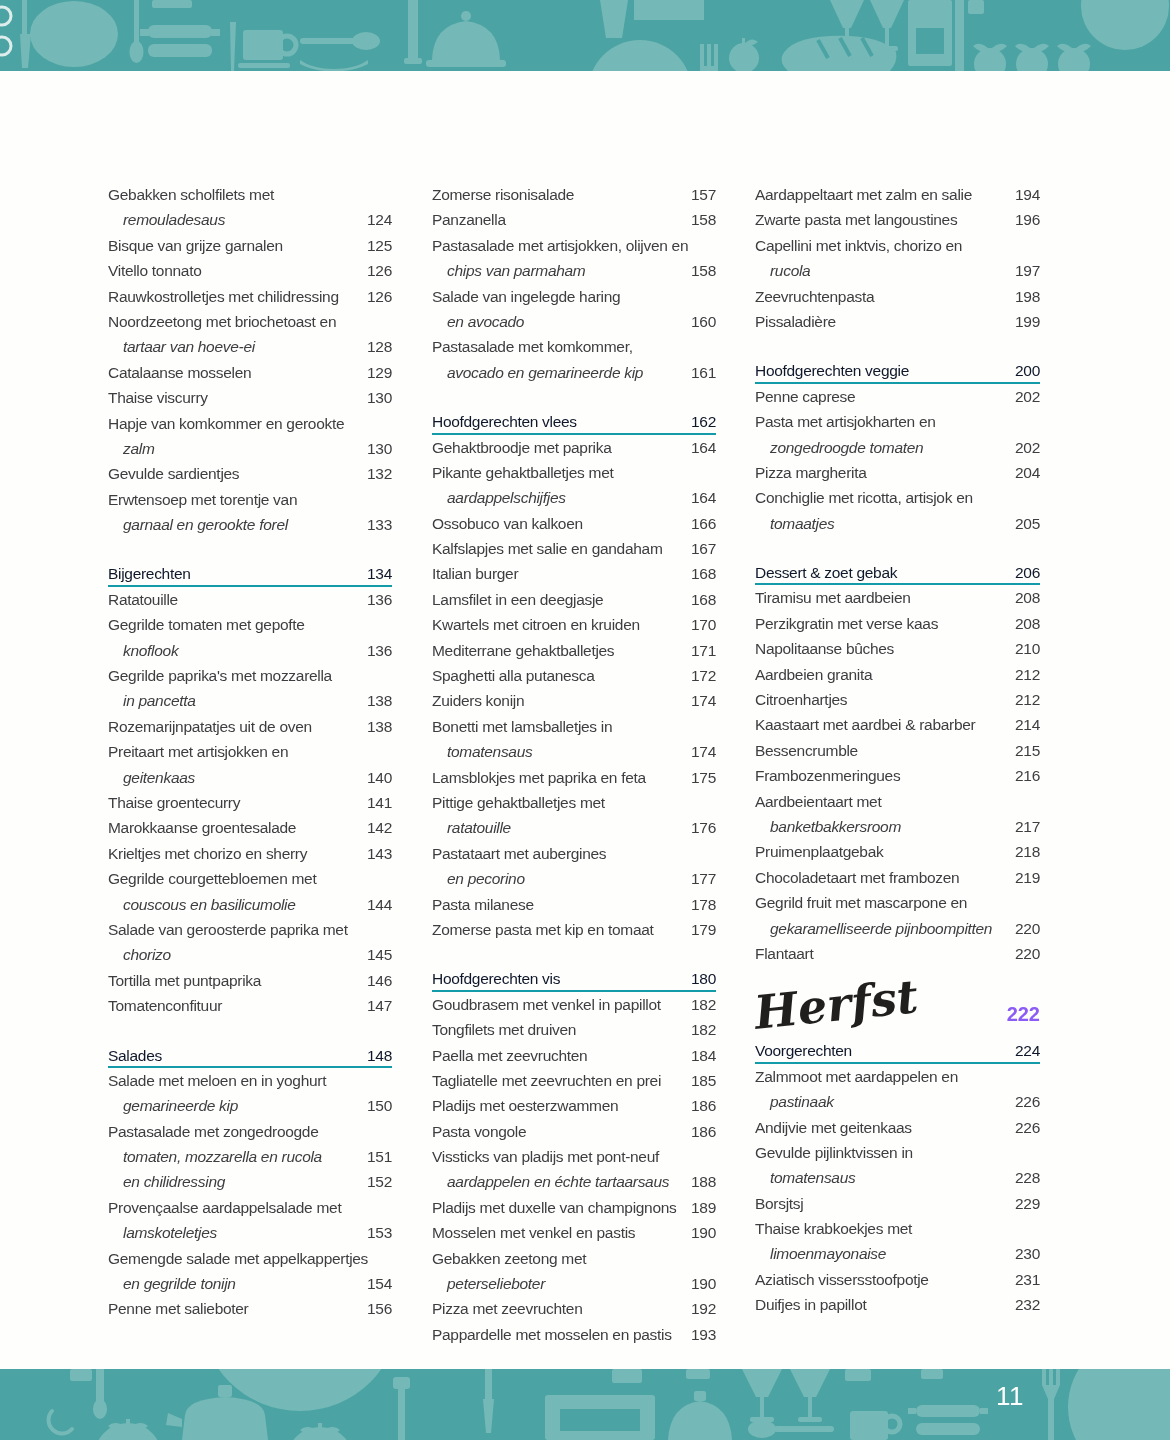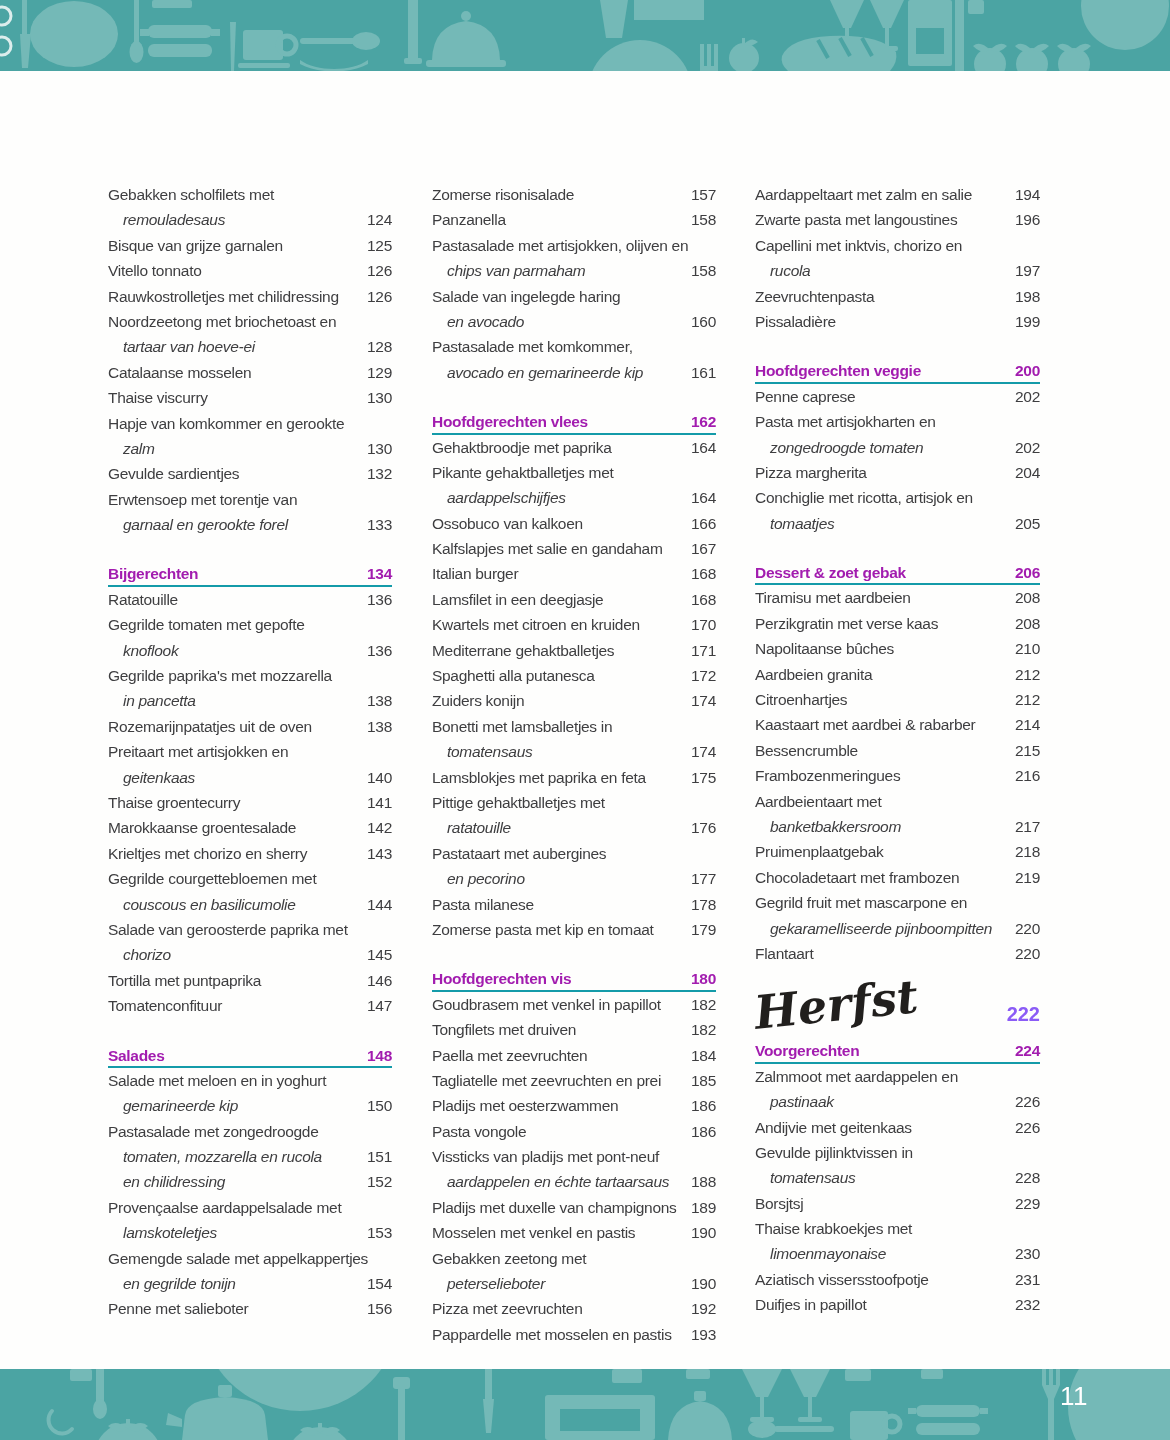--- a/index.html
+++ b/index.html
@@ -7,36 +7,36 @@
     width:1170px;height:1440px;position:relative;overflow:hidden;
     background:#fefefd;
     font-family:"Liberation Sans",sans-serif;
     color:#3e3e40;
   }
   .band{position:absolute;left:0;width:1170px;background:#4BA4A3;overflow:hidden;}
   .band-top{top:0;height:71px;}
   .band-bottom{top:1369px;height:71px;}
   .band svg{display:block;}
   .pagenum{
-    position:absolute;left:1060px;top:1381px;
+    position:absolute;left:996px;top:1381px;
     color:#ffffff;font-size:26px;font-weight:400;letter-spacing:0.5px;
   }
   .toc-col{position:absolute;top:158px;margin-top:24px;}
   .col1{left:108px;width:284px;}
   .col2{left:432px;width:284px;}
   .col3{left:755px;width:285px;}
   .line{
     display:flex;justify-content:space-between;align-items:baseline;
     height:25.4px;line-height:25.4px;font-size:15.5px;letter-spacing:-0.3px;
   }
   .line .t{white-space:nowrap;}
   .line.indent .t{padding-left:15px;font-style:italic;}
   .line .p{margin-left:6px;}
   .line.heading{
-    color:#a21caf;font-weight:700;
+    color:#0f172a;font-weight:400;
     border-bottom:2px solid #149BA9;box-sizing:border-box;
   }
   .spacer{height:24px;}
   .season{
     height:72px;display:flex;justify-content:space-between;align-items:flex-end;
     box-sizing:border-box;padding-bottom:2px;
   }
   .season-title{
     font-family:"DejaVu Serif",serif;font-style:italic;font-weight:700;
     font-size:46px;color:#211f1d;line-height:1;

